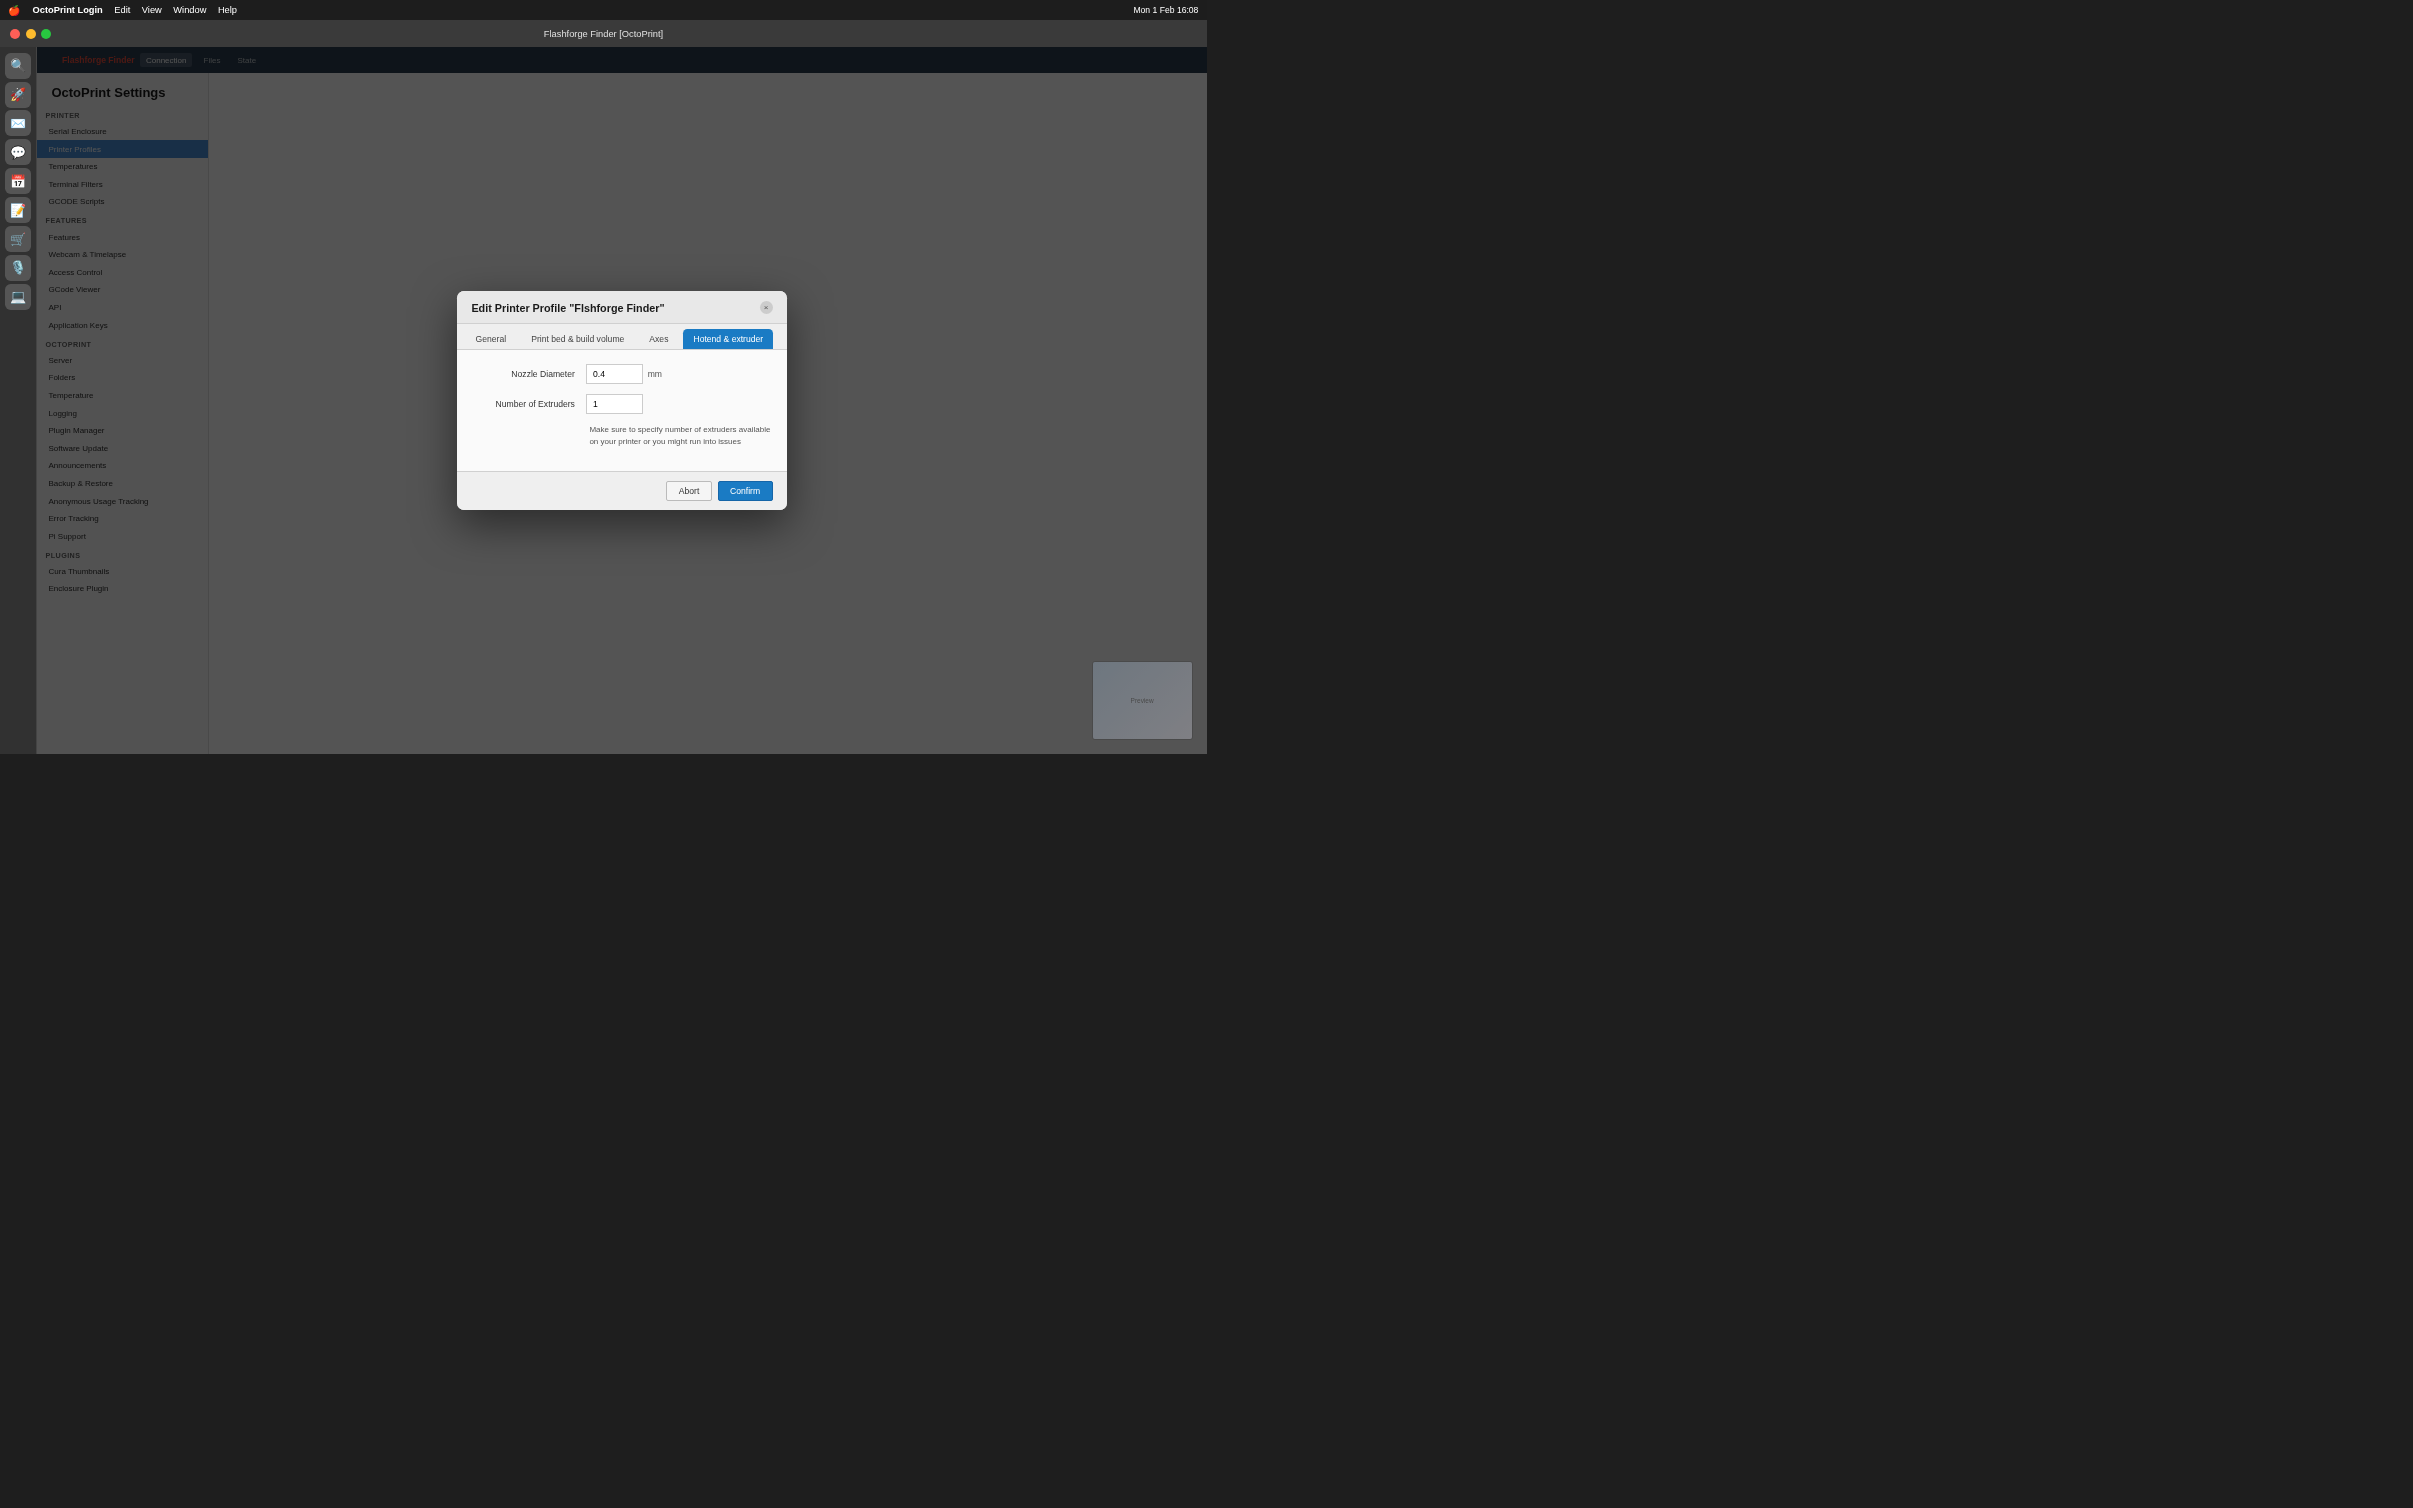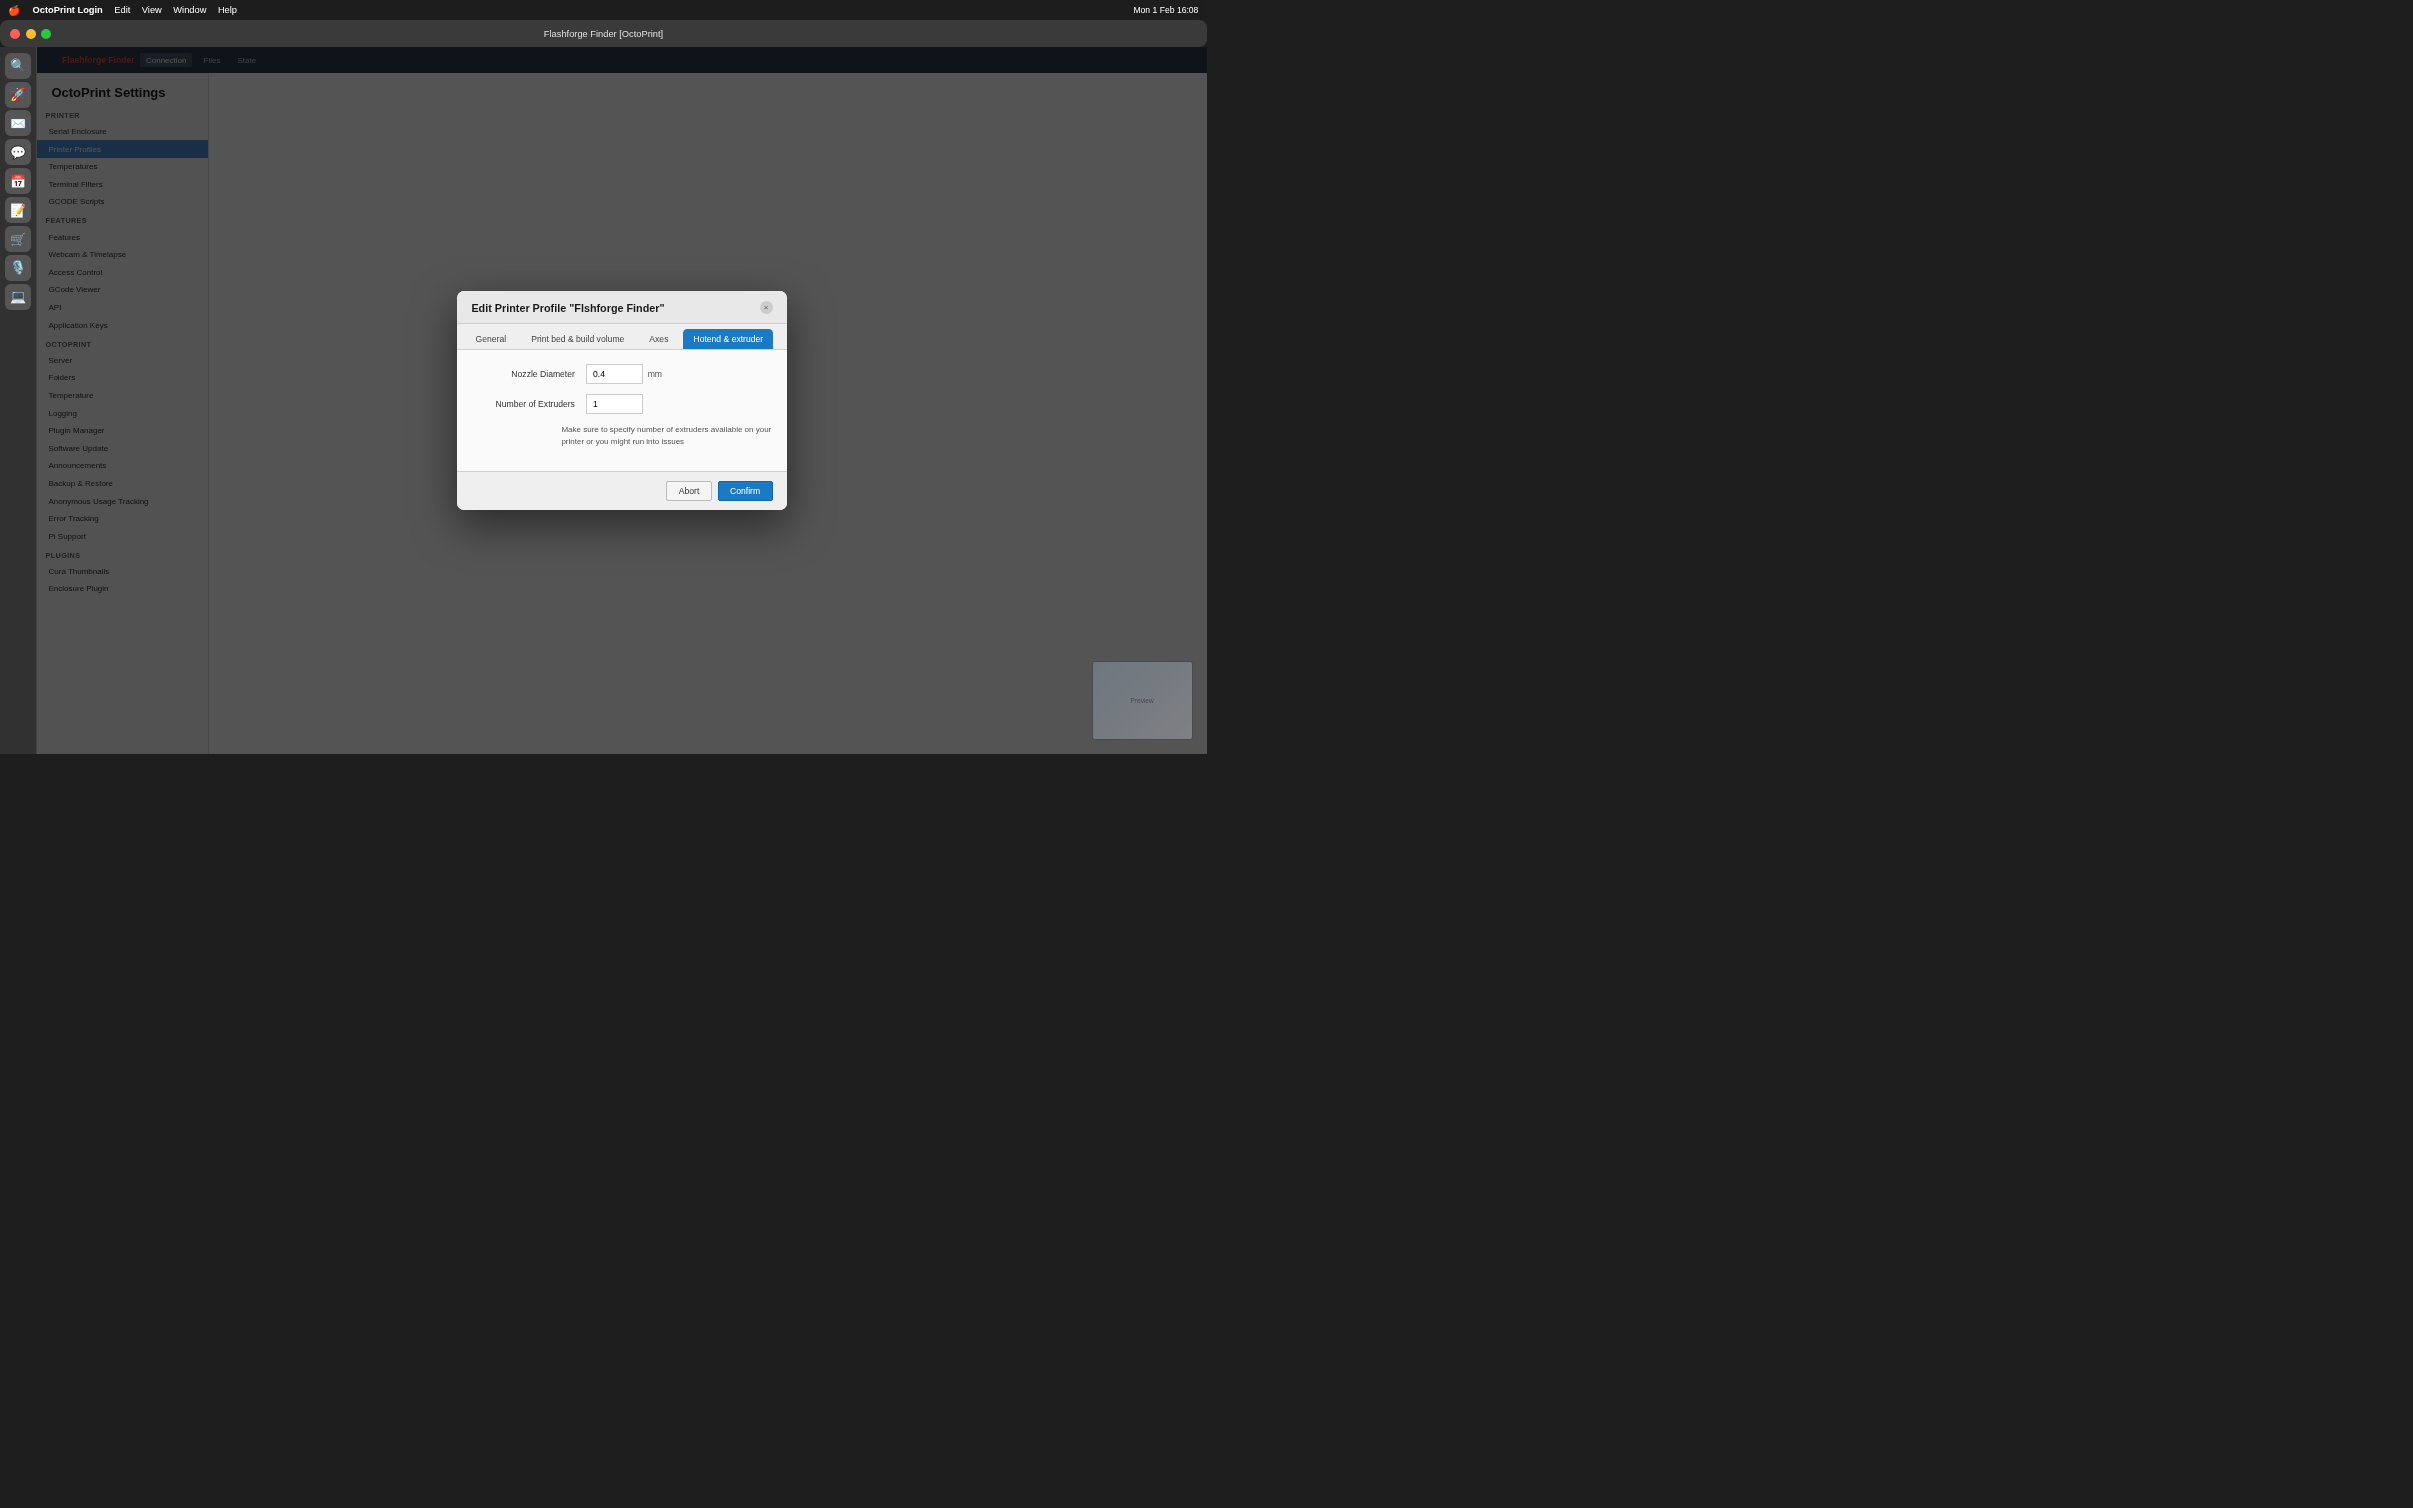--- a/index.html
+++ b/index.html
@@ -36,21 +36,20 @@
     }
 
     
     .titlebar {
       height: 27px;
       background: #3a3a3a;
       display: flex;
       align-items: center;
       justify-content: center;
       position: relative;
-      border-radius: 8px;
     }
     .titlebar-title { font-size: 9.3px; color: #e0e0e0; font-weight: 500; }
     .traffic-lights {
       position: absolute;
       left: 10px;
       display: flex;
       gap: 5.7px;
       align-items: center;
     }
     .traffic-light {
@@ -258,21 +257,21 @@
       font-size: 8.6px;
       background: white;
     }
     .form-unit {
       margin-left: 4.3px;
       font-size: 8.6px;
       color: #555;
     }
 
     .form-note {
-      margin-left: 90px;
+      margin-left: 118px;
       font-size: 8px;
       color: #555;
       line-height: 1.4;
       margin-bottom: 10px;
     }
 
     .info-box {
       border: 0.7px solid #d0d0d0;
       border-radius: 2.9px;
       background: white;

